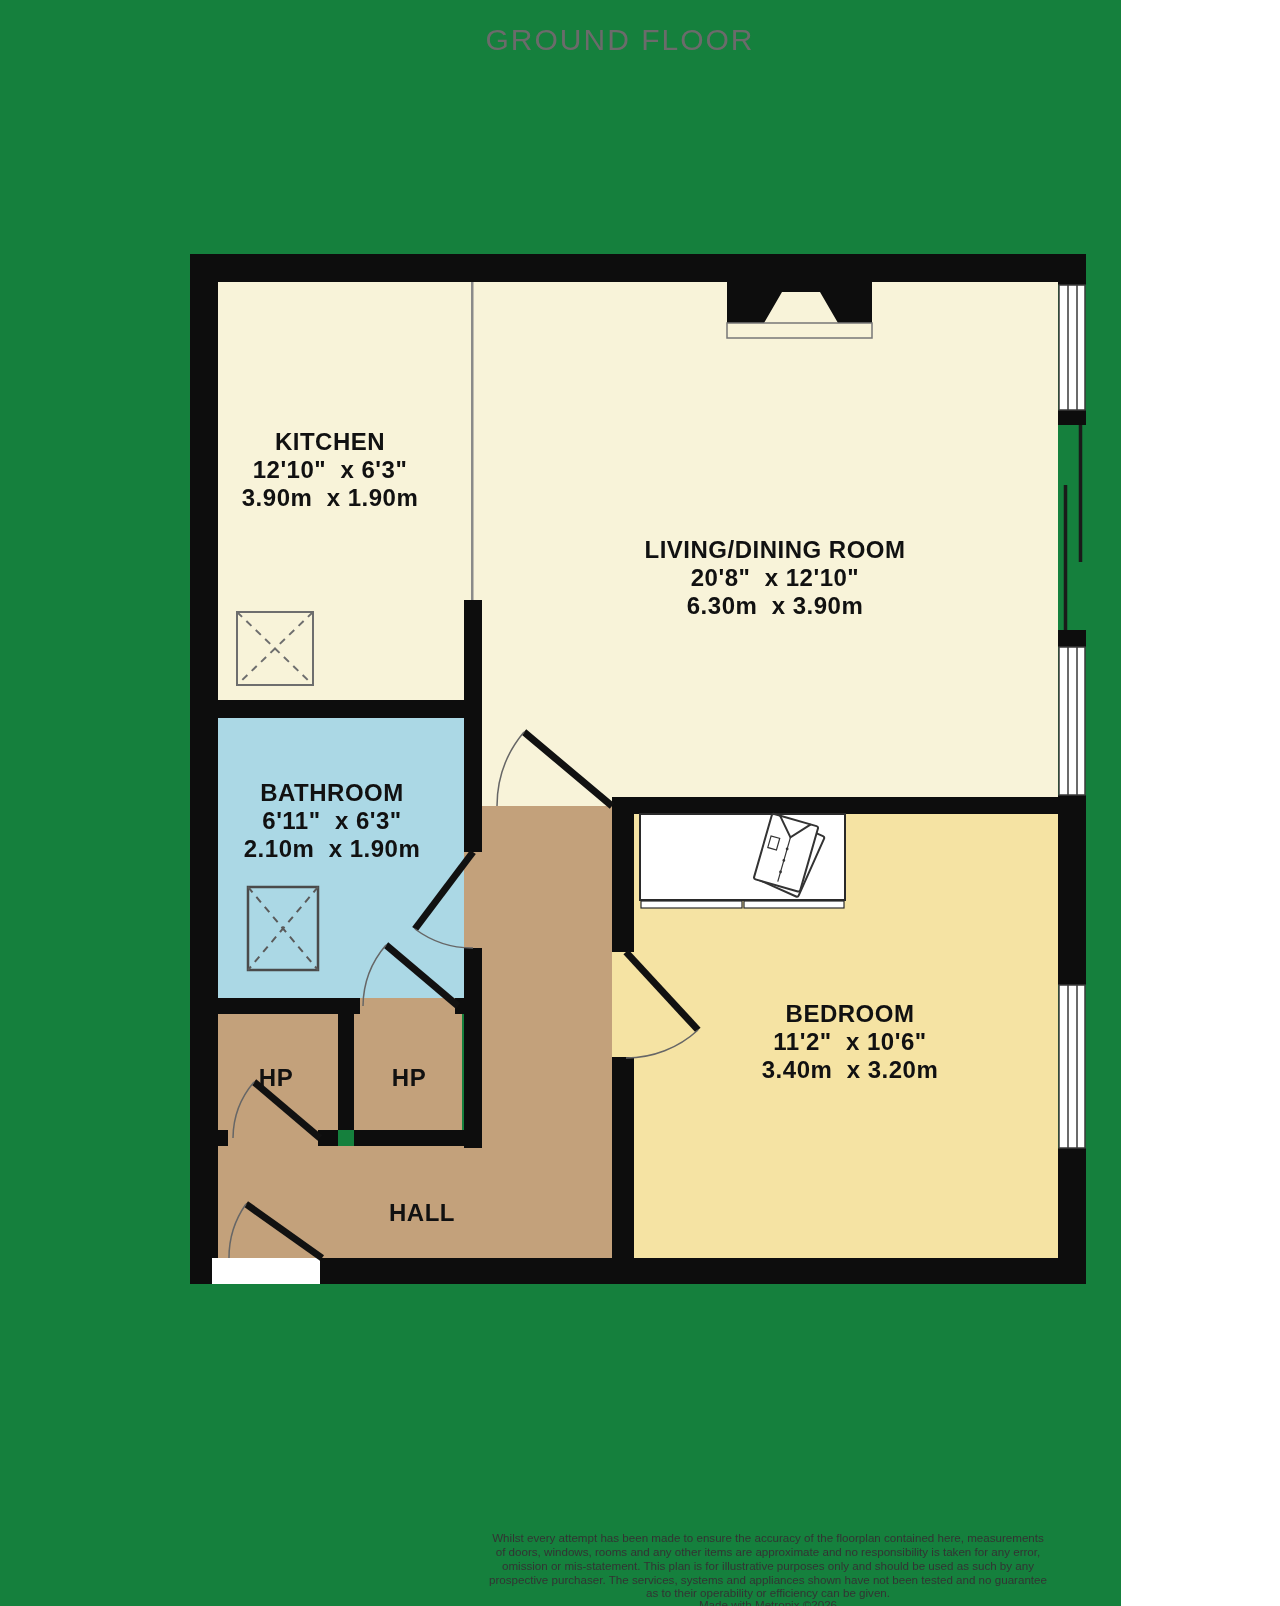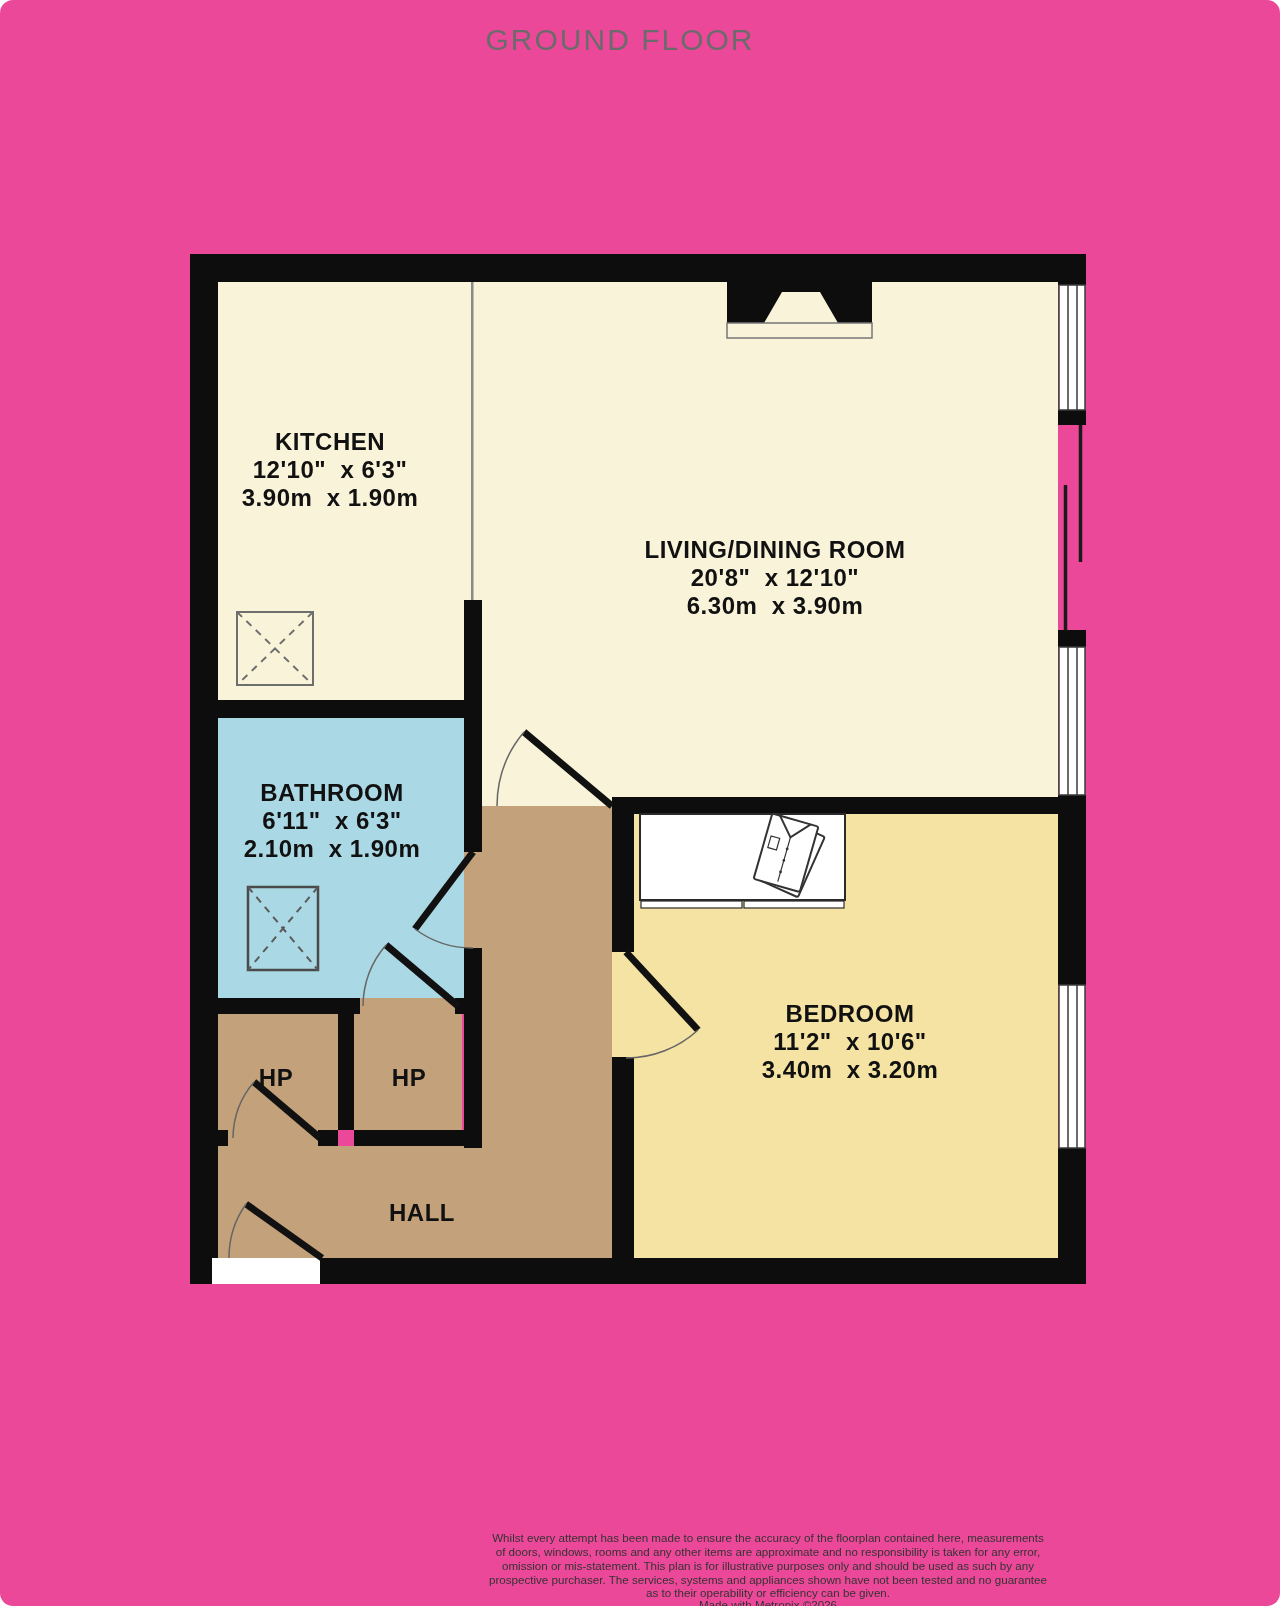--- a/index.html
+++ b/index.html
@@ -1,16 +1,16 @@
 <!DOCTYPE html>
 <html><head>
 <meta charset="utf-8">
 <style>
   html,body{margin:0;padding:0;background:#ffffff;}
-  .page{width:1280px;height:1606px;position:relative;background:#ec4899;font-family:"Liberation Sans",sans-serif;border-radius:13px;}
+  .page{width:1121px;height:1606px;position:relative;background:#15803d;font-family:"Liberation Sans",sans-serif;}
   svg text{white-space:pre;}
   .title-text{font-family:"Liberation Sans",sans-serif;font-size:30px;letter-spacing:2px;text-anchor:middle;}
   .room-label{font-family:"Liberation Sans",sans-serif;font-size:24px;font-weight:bold;text-anchor:middle;letter-spacing:.5px;}
   .disc-line{font-family:"Liberation Sans",sans-serif;font-size:11.6px;text-anchor:middle;}
 </style>
 </head>
 <body>
 
 <div class="page">
 <svg width="1280" height="1606" viewBox="0 0 1280 1606" xmlns="http://www.w3.org/2000/svg">

